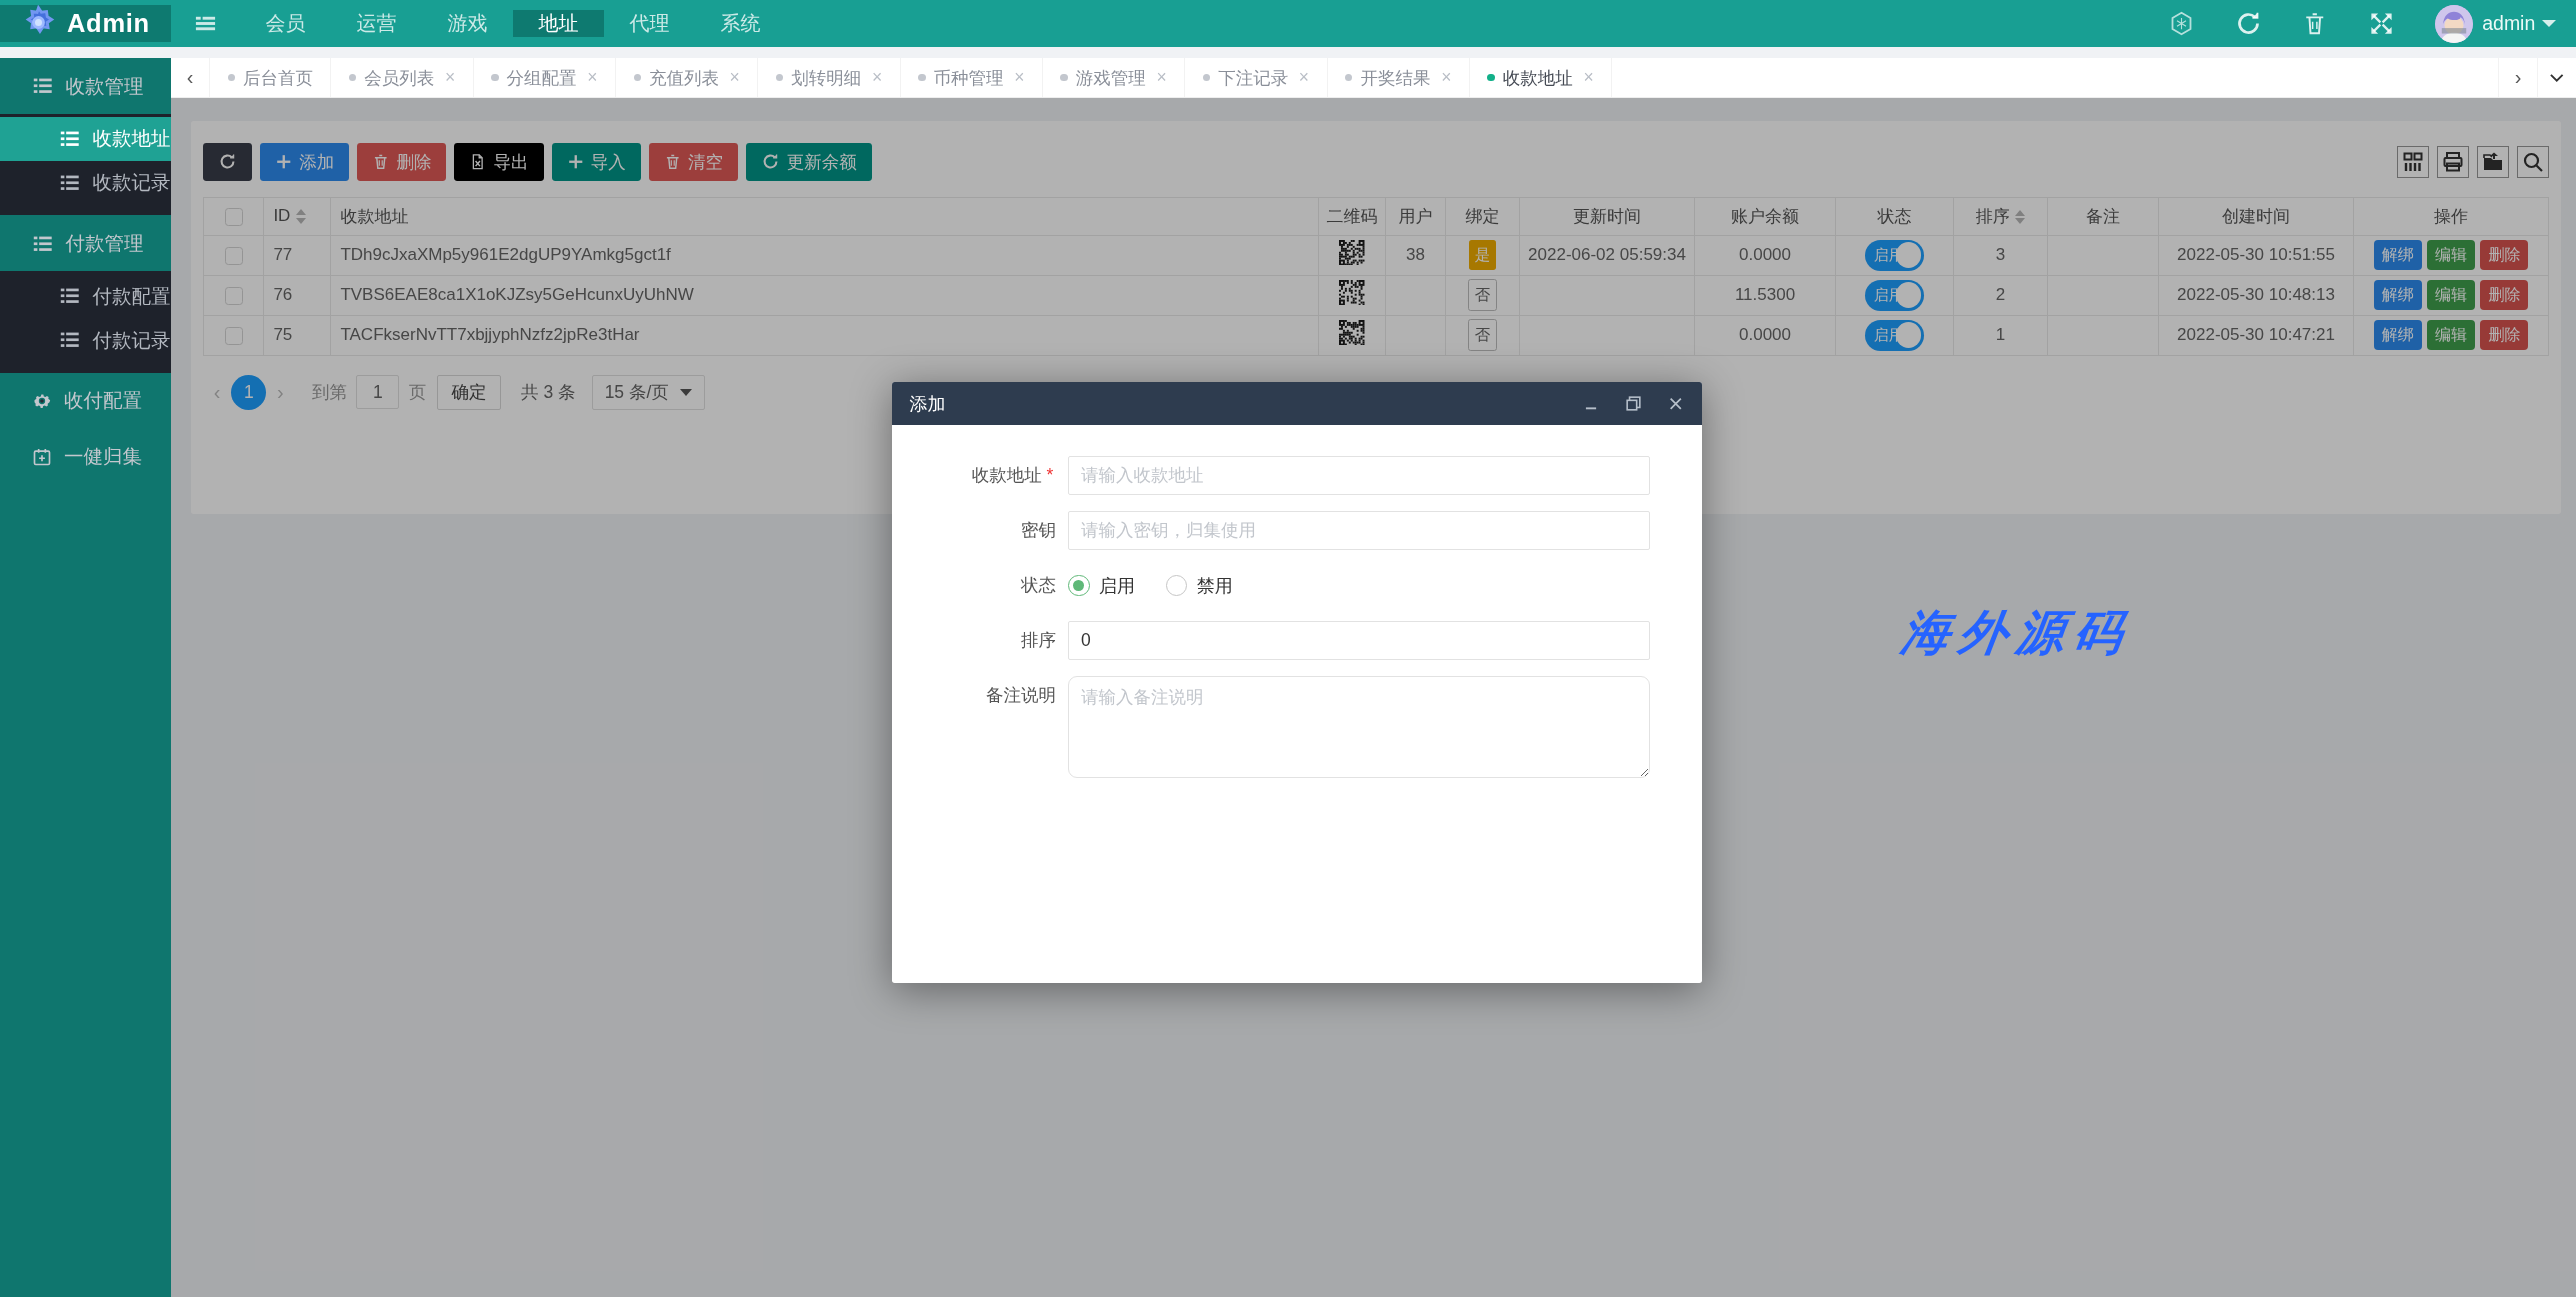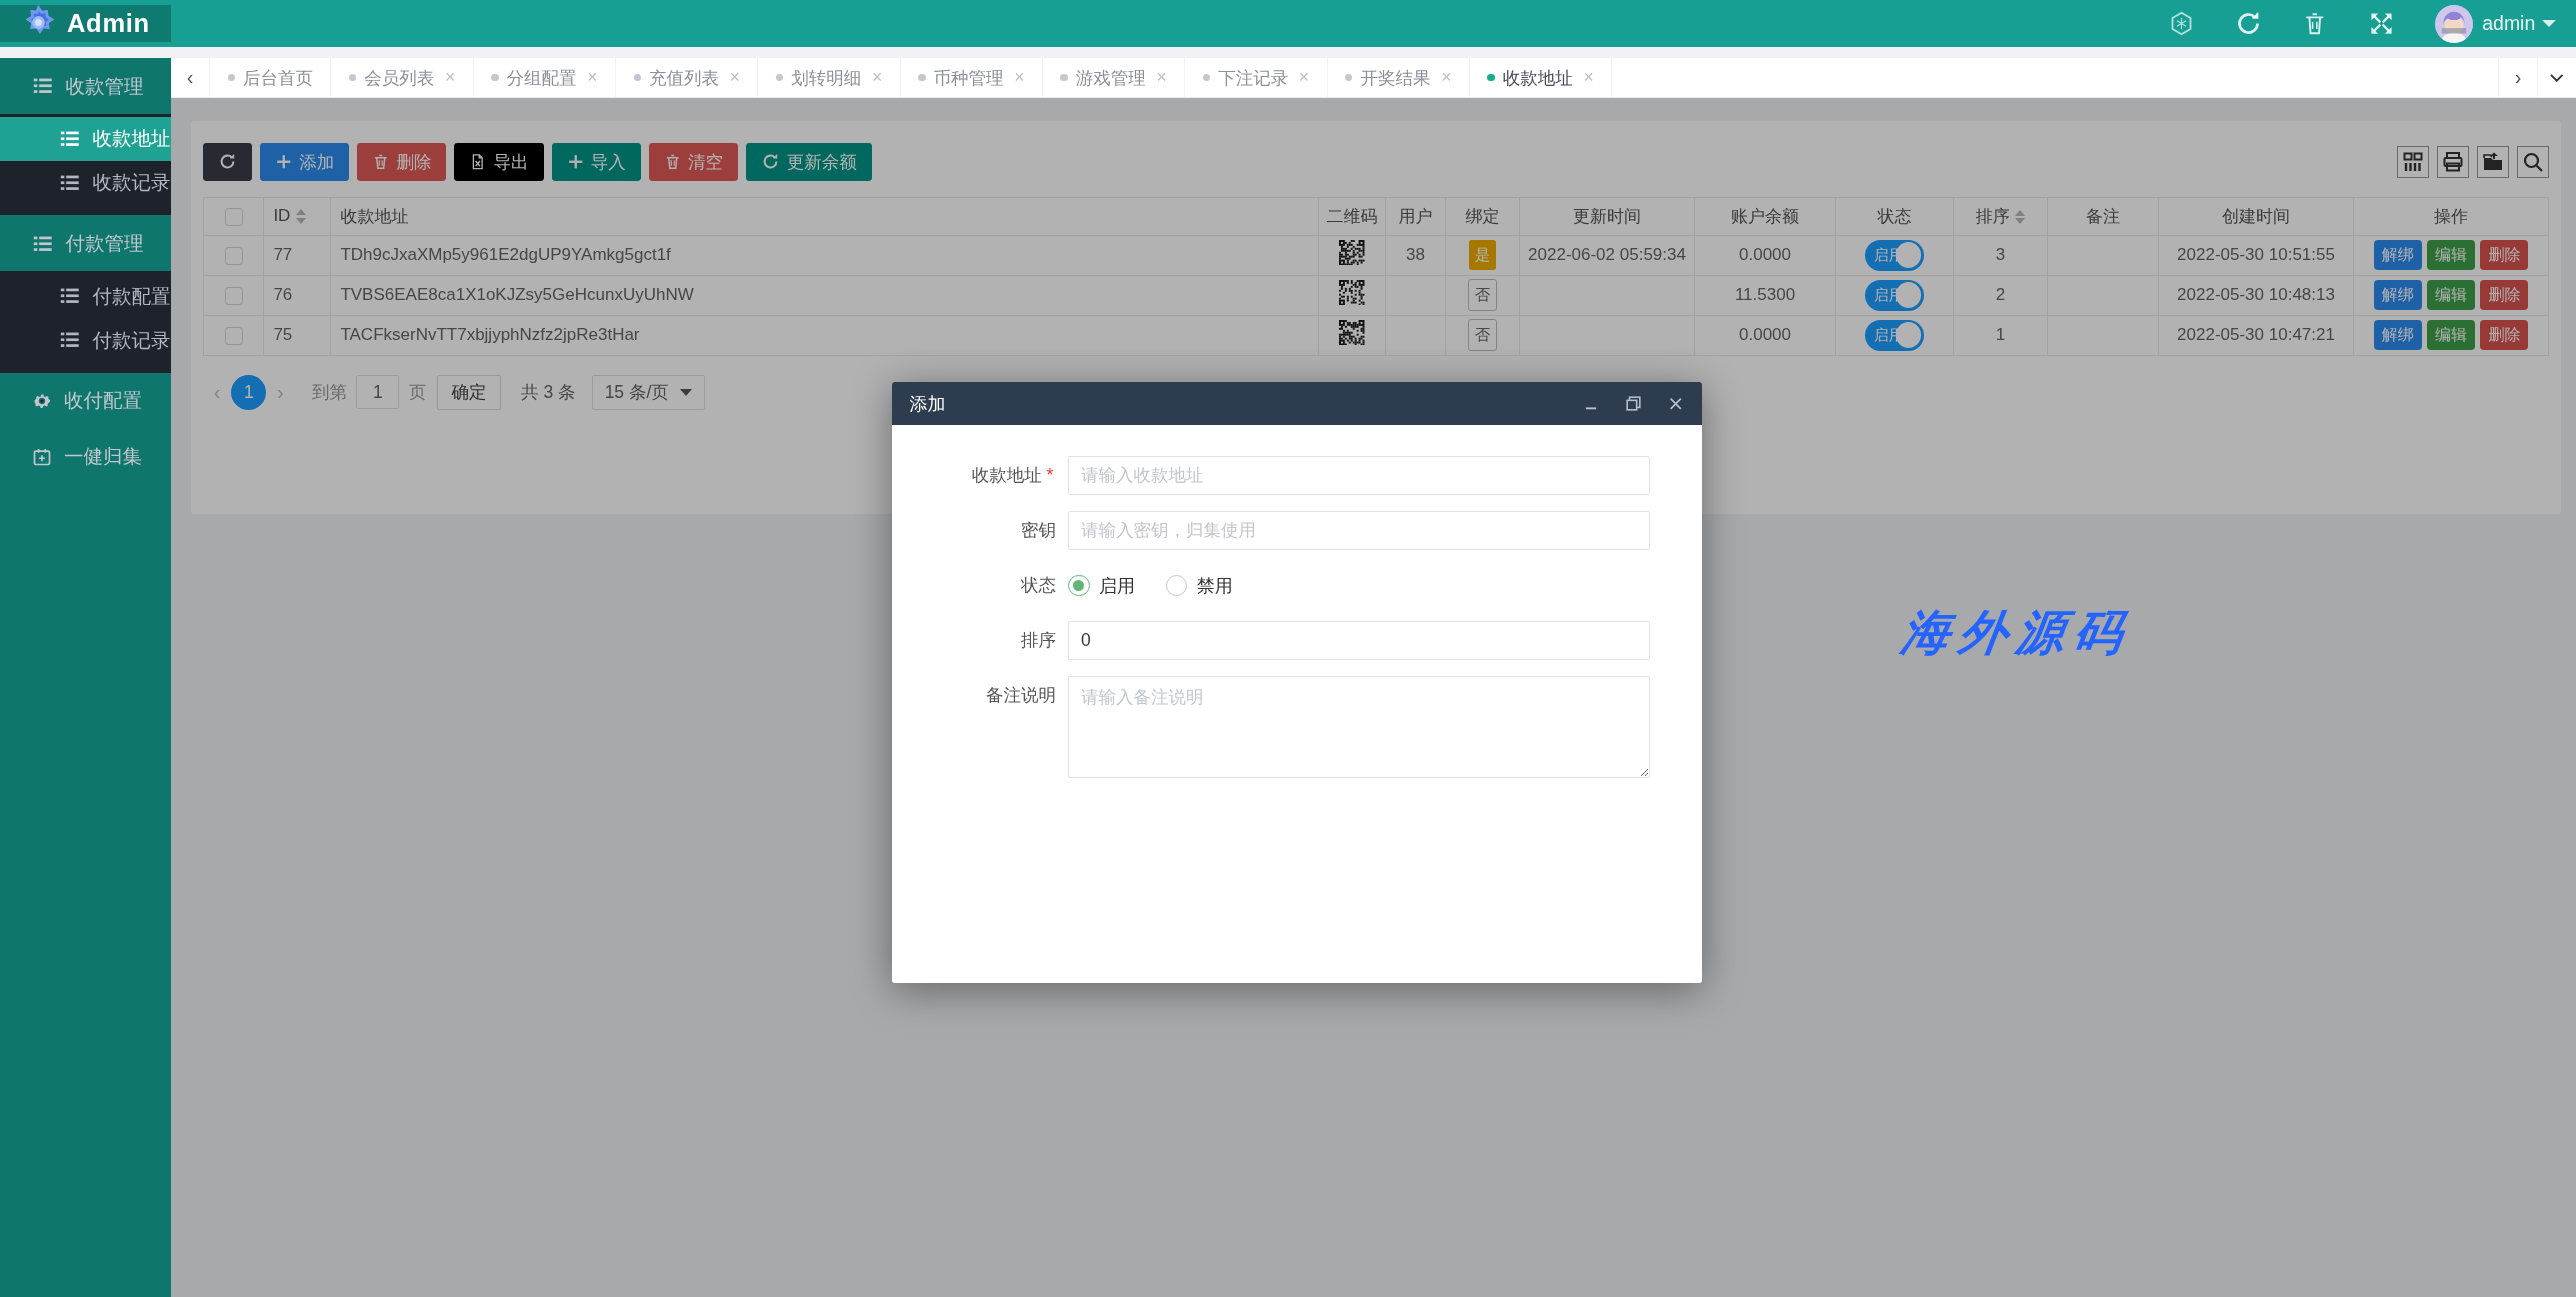--- a/index.html
+++ b/index.html
@@ -113,21 +113,21 @@
   .modal-body { padding-top:31px; }
   .frow { display:flex; align-items:center; padding-right:52px; margin-bottom:16px; }
   .frow.top { align-items:flex-start; }
   .flabel { width:176px; text-align:right; padding-right:12px; font-size:17.5px; color:#555; line-height:39px;
     flex:none; white-space:nowrap; }
   .req { color:#e33; margin-right:2.7px; }
   .fctrl { flex:1; }
   .tinput { width:100%; height:39px; border:0.7px solid #e2e2e2; border-radius:2px; font-size:17.5px;
     color:#333; padding:0 12px; outline:none; font-family:inherit; }
   .tinput::placeholder, .tarea::placeholder { color:#c2c6cc; }
-  .tarea { width:100%; height:102px; border:0.7px solid #e2e2e2; border-radius:2px; font-size:17.5px;
+  .tarea { width:100%; height:102px; border:0.7px solid #e2e2e2; border-radius:9px; font-size:17.5px;
     color:#333; padding:8px 12px; outline:none; resize:vertical; font-family:Liberation Sans, sans-serif; }
   .radio-row { display:flex; align-items:center; gap:31px; height:39px; }
   .radio { display:flex; align-items:center; gap:9.4px; font-size:18px; color:#333; cursor:pointer; }
   .rdot { width:21.5px; height:21.5px; border-radius:50%; border:1.3px solid #c6c6c6; background:#fff;
     display:flex; align-items:center; justify-content:center; }
   .radio.checked .rdot { border-color:#5fb878; }
   .radio.checked .rdot::after { content:""; width:10.8px; height:10.8px; border-radius:50%; background:#5fb878; }
   .modal-foot { display:flex; justify-content:center; gap:13.4px; margin-top:30px; }
   .mbtn { height:34px; display:flex; align-items:center; padding:0 10.8px; border-radius:3.4px;
     font-size:17.5px; cursor:pointer; }
@@ -142,20 +142,38 @@
     <span>
       <svg width="35" height="35" viewBox="0 0 24 24">
           <g fill="none" stroke="#7d9bff" stroke-width="2">
         <path d="M12 2l2 3 3.5-.5.5 3.5 3 2-3 2 .5 3.5-3.5-.5-2 3-2-3-3.5.5.5-3.5-3-2 3-2-.5-3.5 3.5.5z" fill="#4a6fe8" opacity="0.9"></path>
         <circle cx="12" cy="12" r="3.4" fill="#cfe2ff" stroke="#9db9ff"></circle>
           </g>
         </svg>
     </span>
     <span class="brand-text">Admin</span>
   </div>
+  <div class="topnav" id="topnav">
+      <div class="nav-item icon-only">
+        <span style="display: inline-flex; align-items: center;">
+          <svg width="23" height="23" viewBox="0 0 24 24" fill="currentColor">
+            <rect x="2" y="5" width="5" height="3"></rect>
+            <rect x="9" y="5" width="13" height="3"></rect>
+            <rect x="2" y="10.5" width="20" height="3"></rect>
+            <rect x="2" y="16" width="20" height="3"></rect>
+          </svg>
+        </span>
+      </div>
+      <div class="nav-item">会员</div>
+      <div class="nav-item">运营</div>
+      <div class="nav-item">游戏</div>
+      <div class="nav-item active">地址</div>
+      <div class="nav-item">代理</div>
+      <div class="nav-item">系统</div>
+    </div>
   <div class="topbar-right" id="topbarRight">
     <span class="top-icon">
       <svg width="27" height="27" viewBox="0 0 24 24" fill="none" stroke="currentColor" stroke-width="1.6" opacity=".8">
         <path d="M12 2.5l8 4.6v9.8l-8 4.6-8-4.6V7.1z"></path>
           <path d="M12 7v10M8 9.5l8 5M16 9.5l-8 5" stroke-width="1"></path>
         </svg>
     </span>
     <span class="top-icon">
       <svg width="27" height="27" viewBox="0 0 24 24" fill="none" stroke="currentColor" stroke-width="2.4">
         <path d="M20 12a8 8 0 1 1-2.4-5.7"></path>

